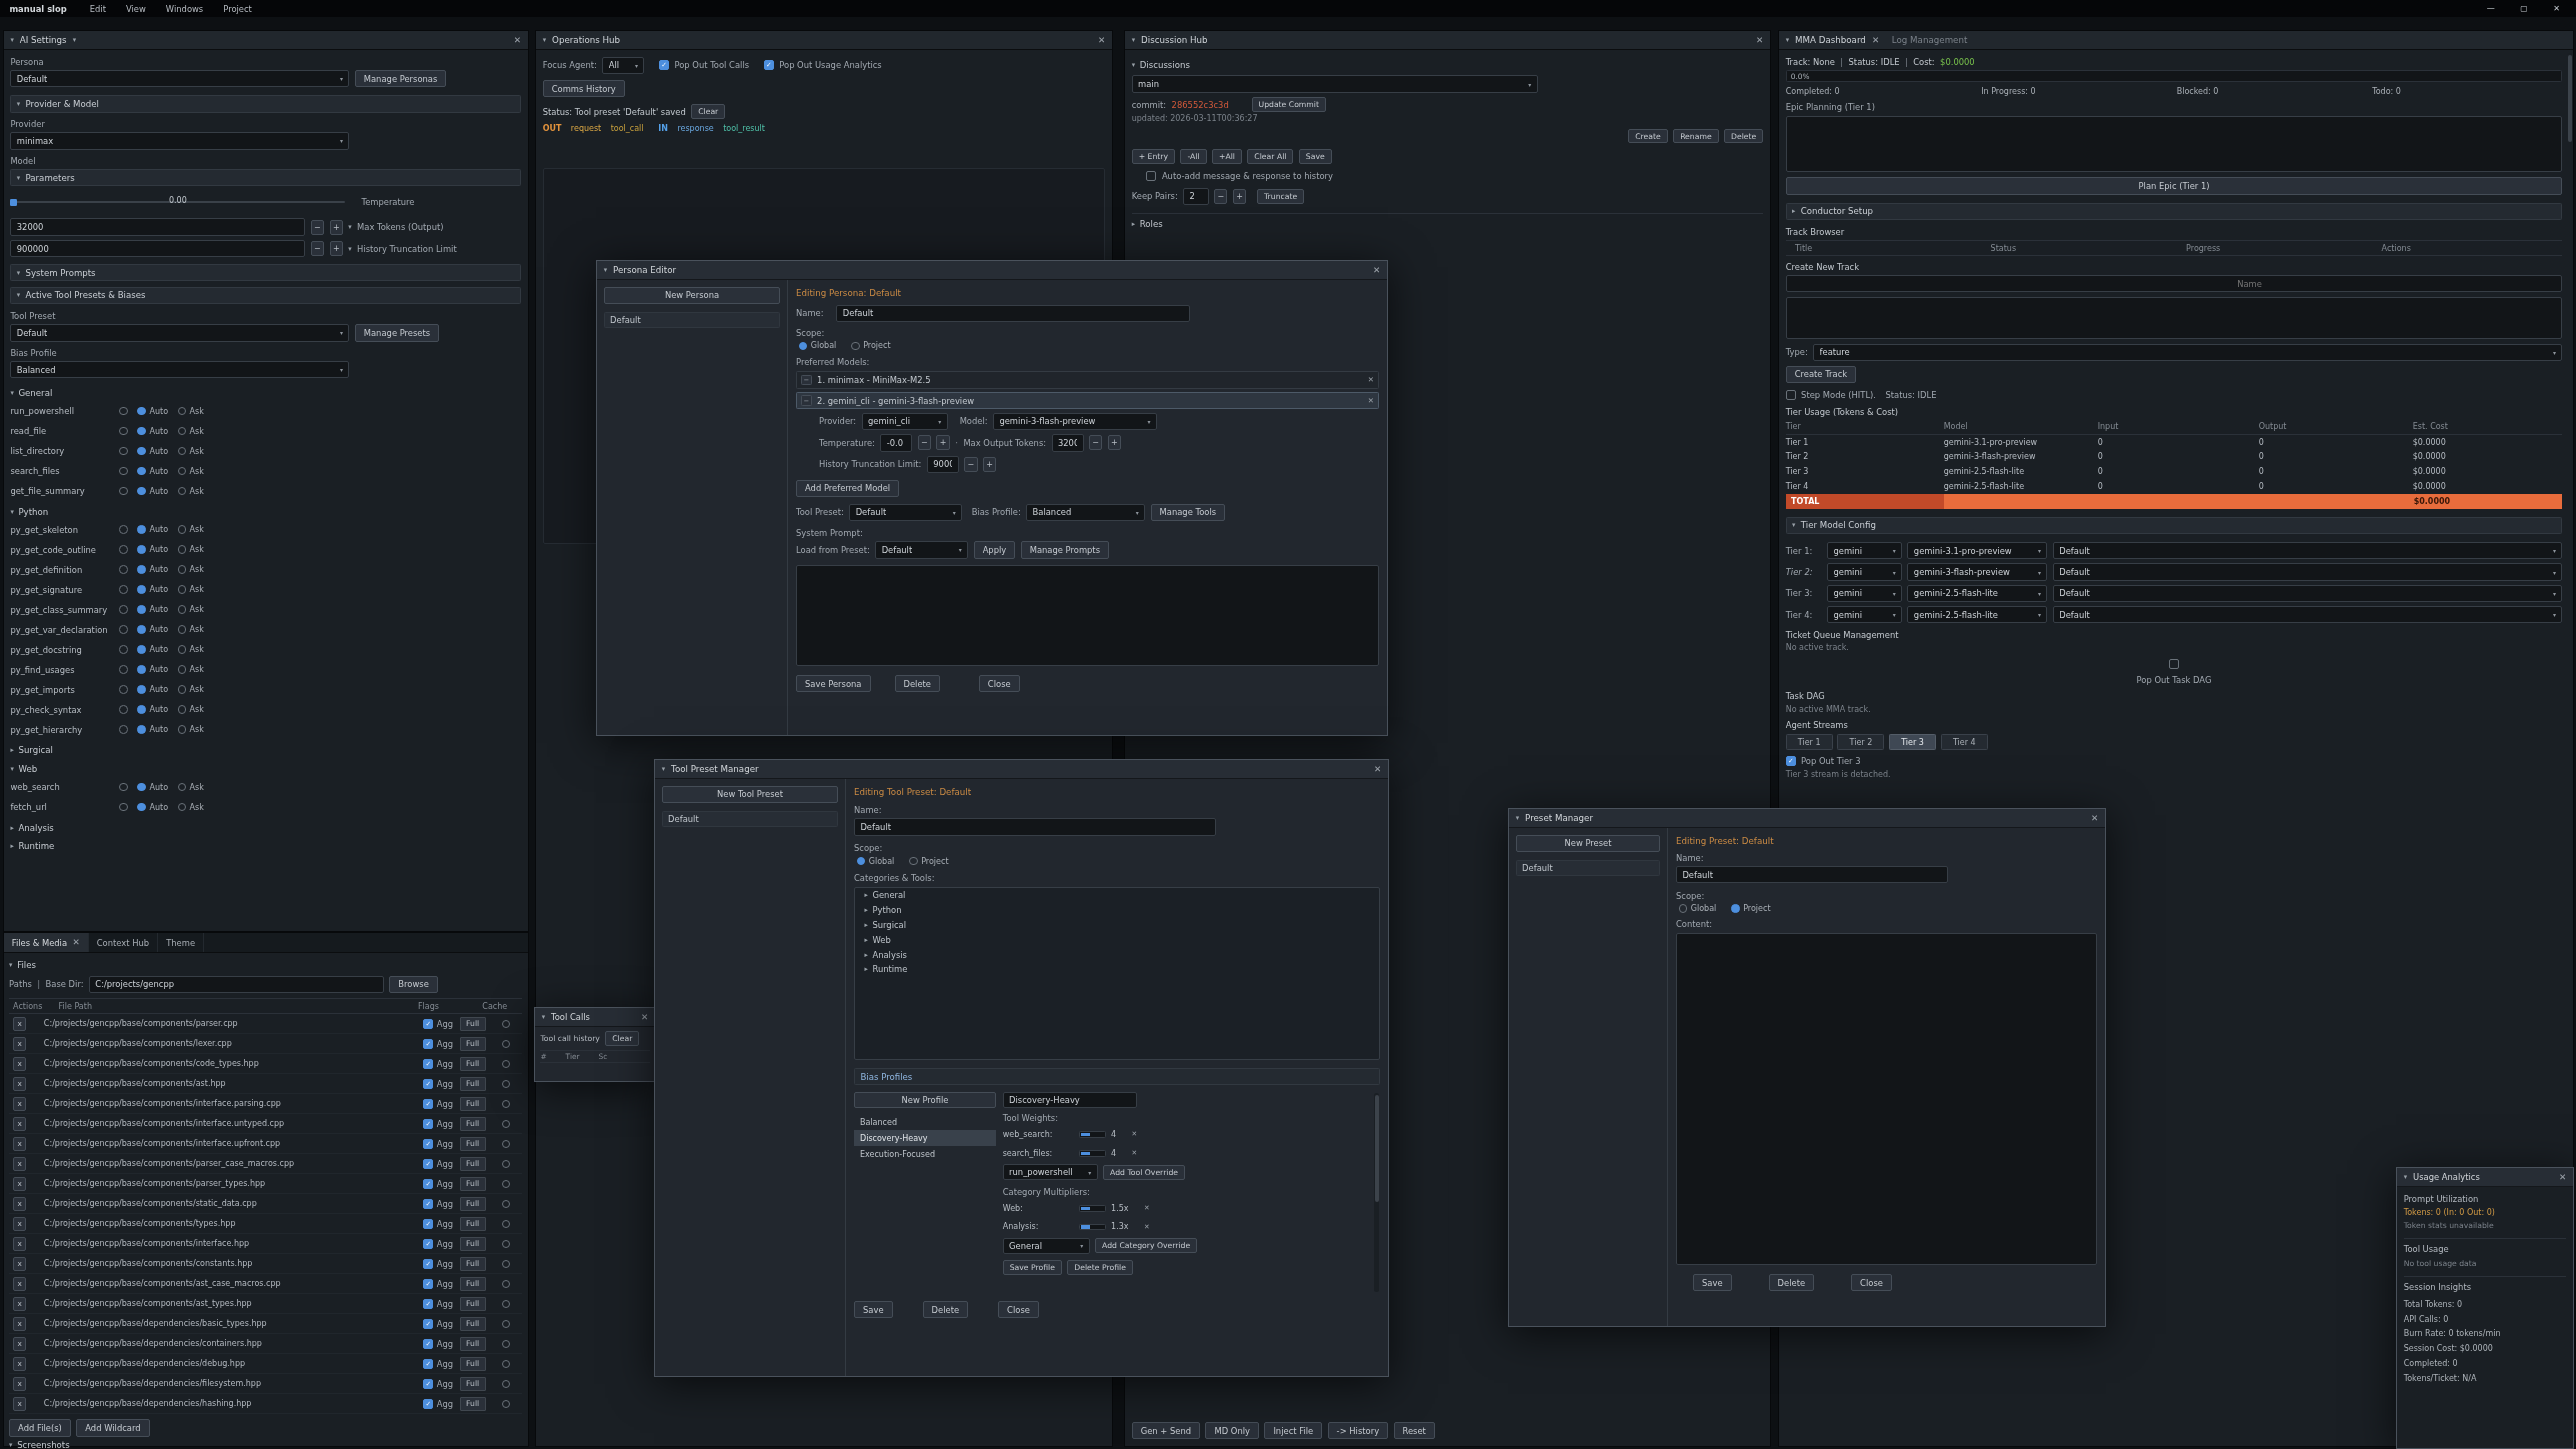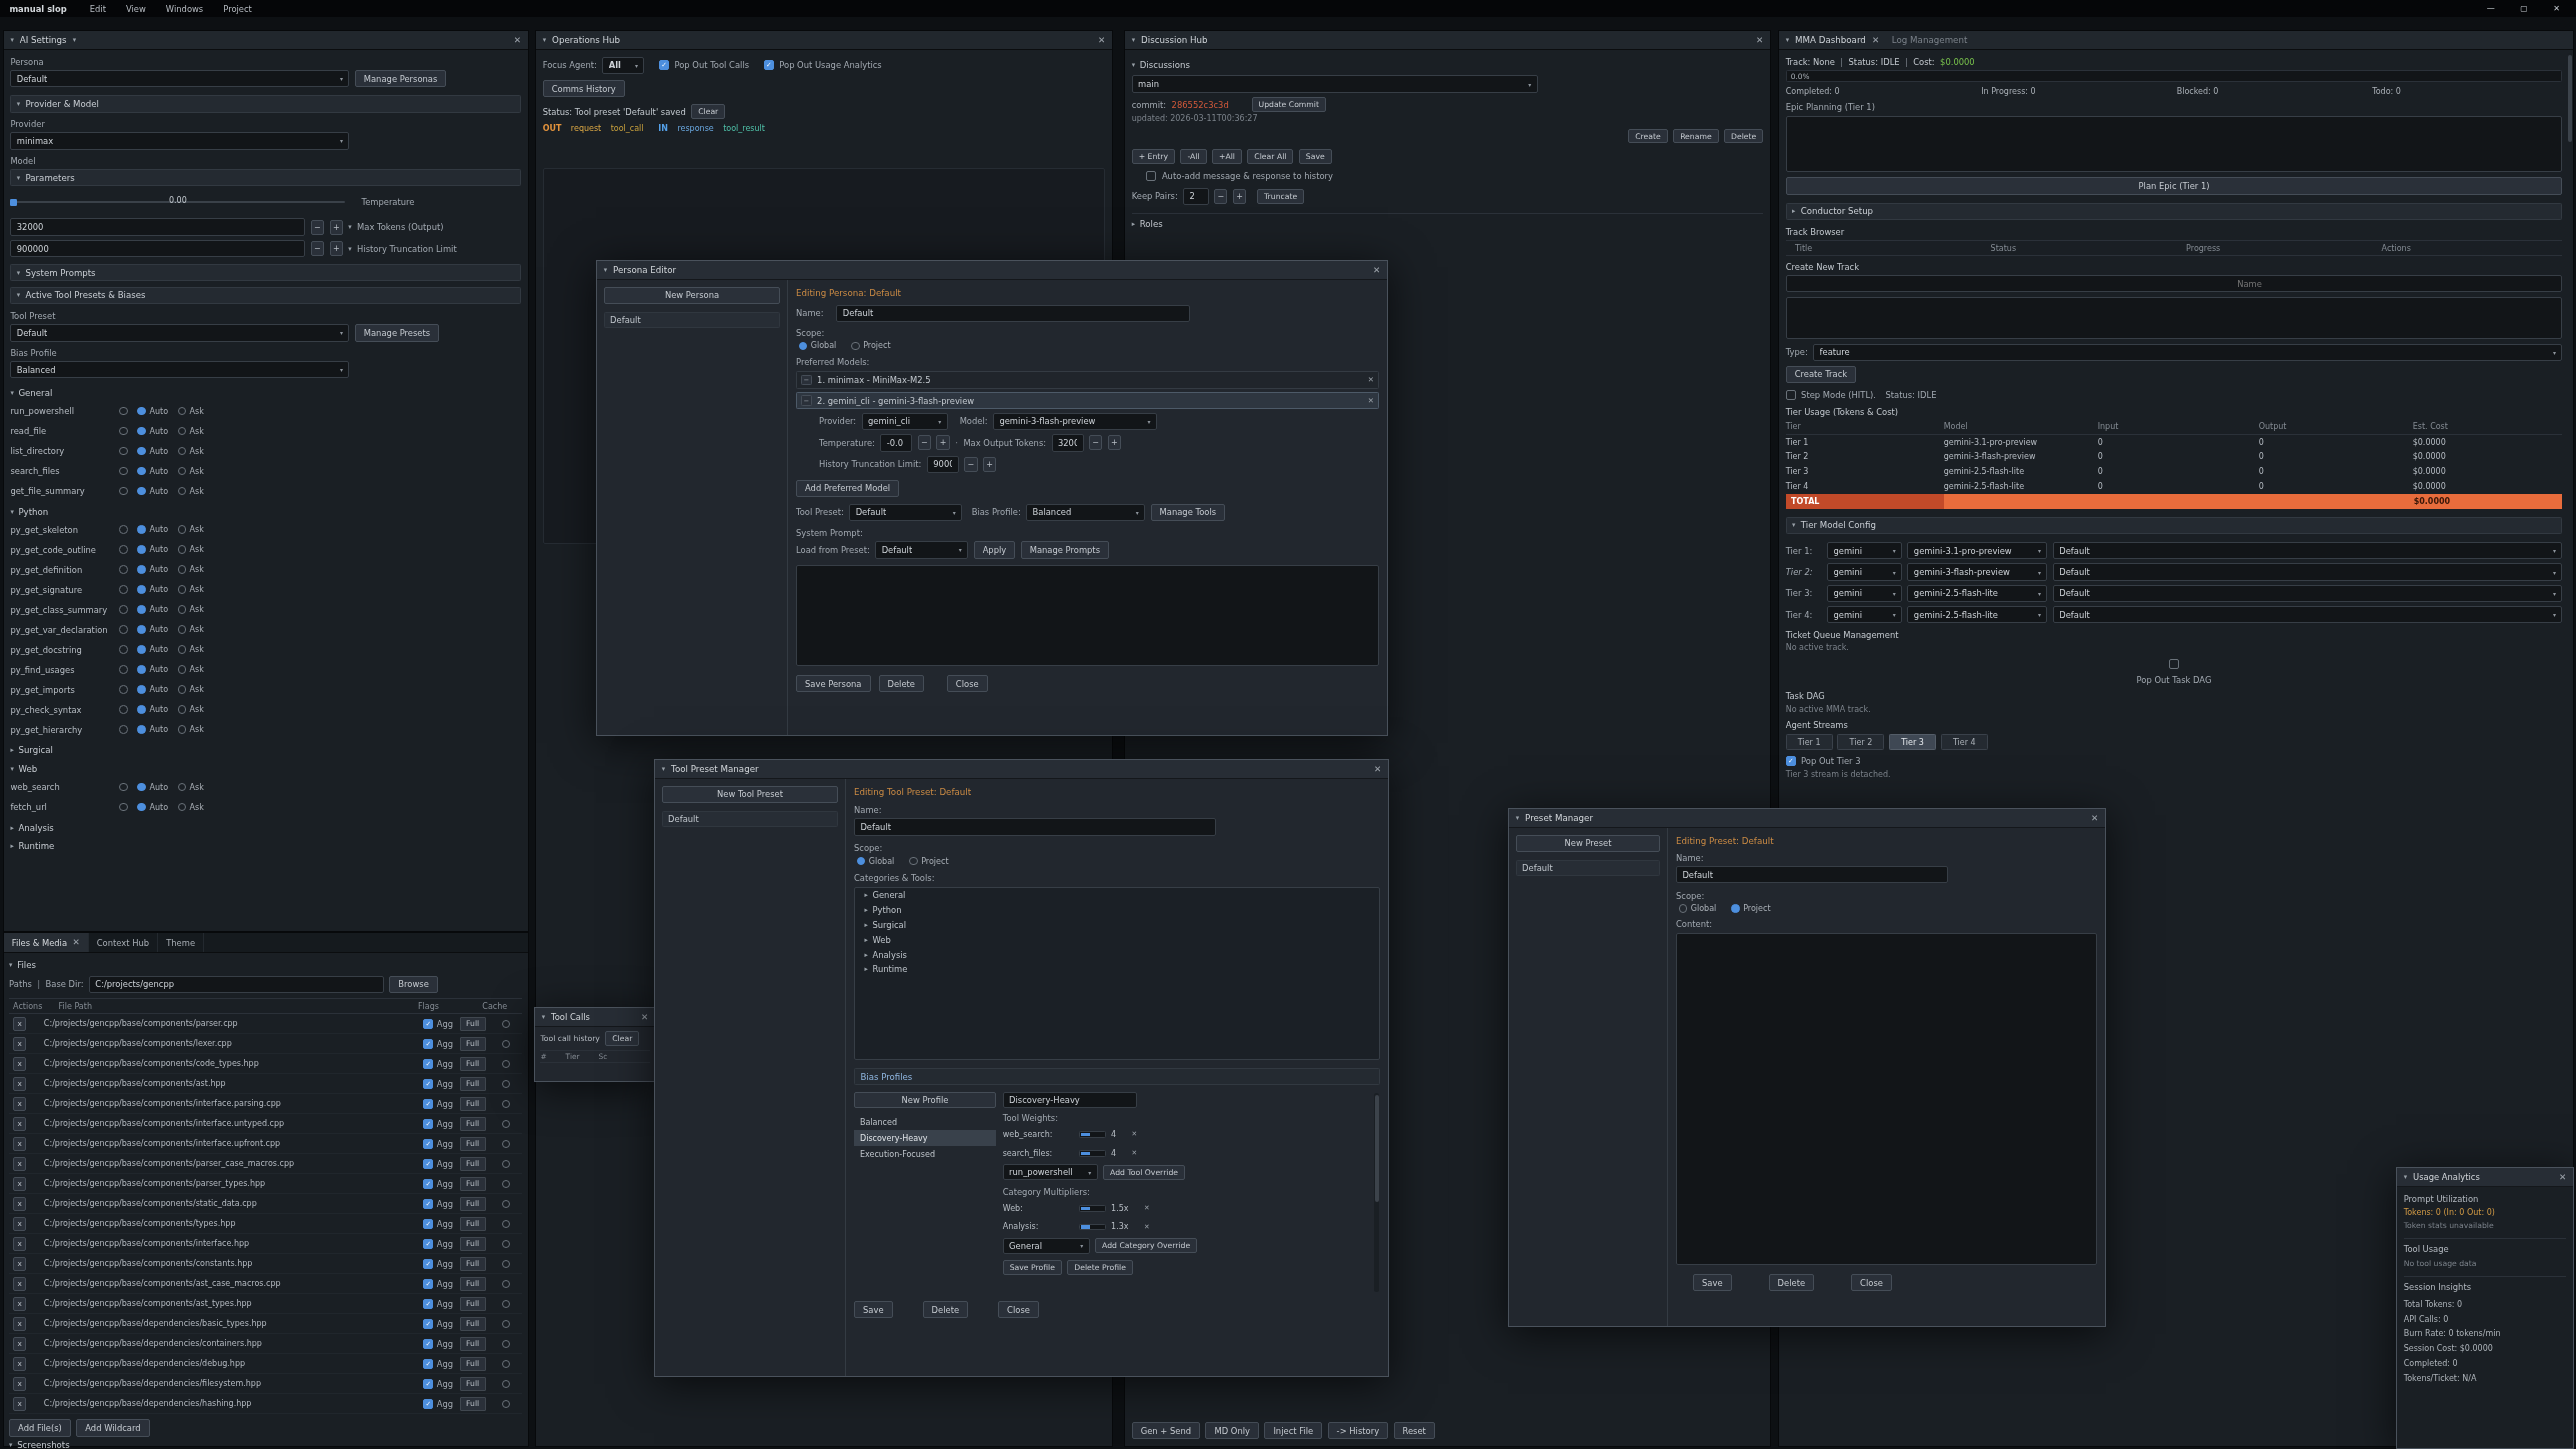--- a/index.html
+++ b/index.html
@@ -641,21 +641,21 @@
 
   <div class="panel" style="left:535px;top:30px;width:578px;height:1417px;">
     <div class="phead">
       <span class="caret">▾</span>
       <span>Operations Hub</span>
       <span class="xbtn">✕</span>
     </div>
     <div class="pbody">
       <div class="row" style="margin-bottom:6px;">
         <span class="lbl">Focus Agent:</span>
-        <div class="select" style="width:42px;font-weight:bold;">
+        <div class="select" style="width:42px;">
             <span>All</span>
           </div>
         <span class="cb on" style="margin-left:9.4px;"></span>
         <span class="lbl">Pop Out Tool Calls</span>
         <span class="cb on" style="margin-left:9.4px;"></span>
         <span class="lbl">Pop Out Usage Analytics</span>
       </div>
       <span class="btn" style="margin-bottom:6.7px;">Comms History</span>
       <div class="row" style="margin-bottom:5.4px;">
         <span style="font-size:8.4px;color:#c3c9cf;">Status: Tool preset 'Default' saved</span>
@@ -1019,21 +1019,21 @@
         <div class="lbl" style="margin-bottom:3.4px;">System Prompt:</div>
         <div class="row" style="margin-bottom:6px;">
           <span class="lbl">Load from Preset:</span>
           <div class="select" style="width:93px;">
               <span>Default</span>
             </div>
           <span class="btn">Apply</span>
           <span class="btn">Manage Prompts</span>
         </div>
         <div class="textarea" style="height:101px;margin-bottom:9.4px;"></div>
-        <div class="row" style="gap:8px;">
+        <div class="row" style="gap:24px;">
           <span class="btn">Save Persona</span>
           <span class="btn">Delete</span>
           <span class="btn" style="margin-left:14.8px;">Close</span>
         </div>
       </div>
     </div>
   </div>
 
   <div class="dialog" style="left:654px;top:759px;width:735px;height:618px;">
     <div class="dtitle">

